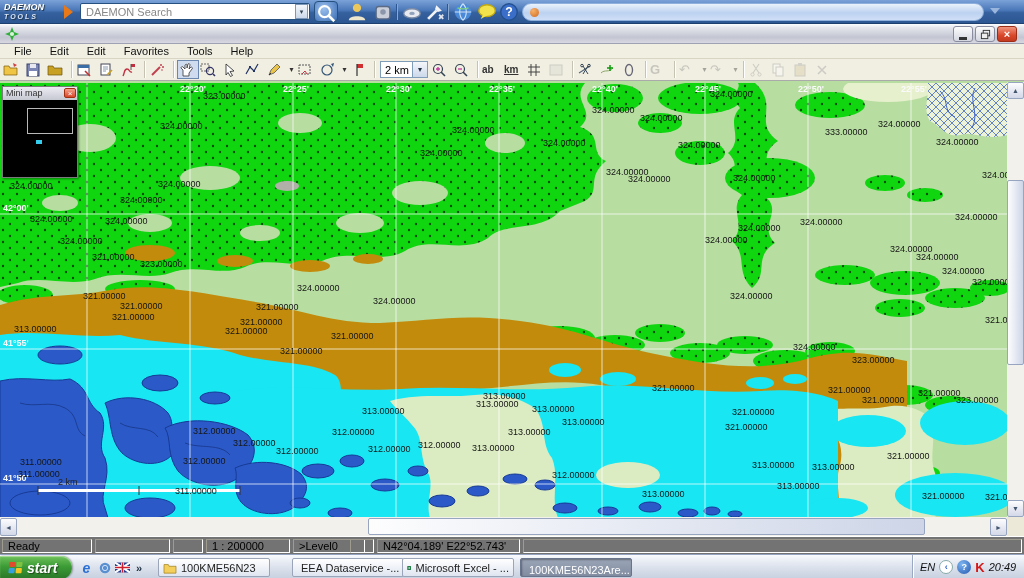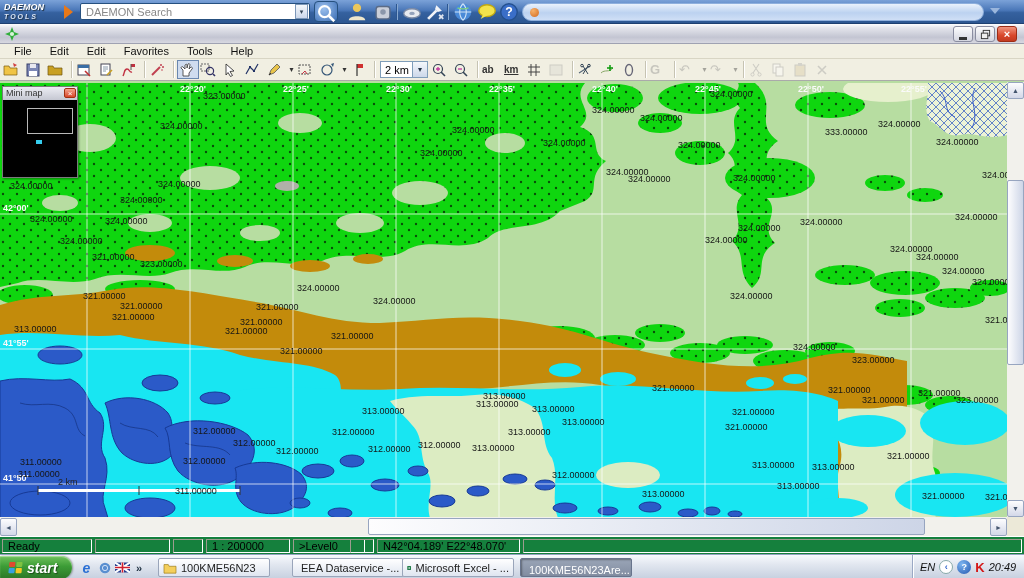--- a/index.html
+++ b/index.html
@@ -85,21 +85,21 @@
   .sb{background:#f2f1ec;}
   #vscroll{left:1007px;top:82px;width:17px;height:435px;}
   #hscroll{left:0;top:517px;width:1007px;height:19px;}
   .sbtn{position:absolute;width:17px;height:17px;background:linear-gradient(180deg,#fdfdfe,#d3d8e8);
     border:1px solid #97a5c0;border-radius:2px;font-size:7px;color:#44556e;
     display:flex;align-items:center;justify-content:center;}
   .sthumb{position:absolute;background:linear-gradient(90deg,#fdfdfe,#cdd5e7);border:1px solid #97a5c0;border-radius:2px;}
   #corner{left:1007px;top:517px;width:17px;height:19px;background:#ece9d8;}
 
   
-  #statusbar{left:0;top:536px;width:1024px;height:18px;background:#15803d;border-top:1px solid #fff;padding-left:47px;}
+  #statusbar{left:0;top:536px;width:1024px;height:18px;background:#737373;border-top:1px solid #fff;padding-left:47px;}
   .sp{position:absolute;top:2px;height:14px;border:1px solid;border-color:#9d9c8f #fff #fff #9d9c8f;
     font-size:11px;color:#000;padding:0 5px;line-height:13px;white-space:nowrap;overflow:hidden;}
 
   
   #taskbar{left:0;top:554px;width:1024px;height:24px;
     background:linear-gradient(180deg,#f8fafd 0%,#e2e7f0 40%,#c8d1e0 100%);border-top:1px solid #93a3c0;}
   #startbtn{left:0;top:1px;width:72px;height:23px;border-radius:0 11px 11px 0;
     background:linear-gradient(180deg,#70c25c,#3c9c36 45%,#2e7d2a 90%);
     box-shadow:inset 0 1px 1px #a8dc9a, 1px 0 2px rgba(0,0,0,.35);
     color:#fff;font-weight:bold;font-style:italic;font-size:14px;
@@ -703,21 +703,21 @@
 </div>
 <div id="corner" class="abs"></div>
 
 <div id="statusbar" class="abs">
   <div class="sp" style="left:2px;width:90px">Ready</div>
   <div class="sp" style="left:95px;width:75px"></div>
   <div class="sp" style="left:173px;width:30px"></div>
   <div class="sp" style="left:206px;width:84px">1 : 200000</div>
   <div class="sp" style="left:293px;width:72px">&gt;Level0</div>
   <div class="sp" style="left:350px;width:24px"></div>
-  <div class="sp" style="left:377px;width:143px">N42°04.189' E22°48.070'</div>
+  <div class="sp" style="left:377px;width:143px">N42°04.189' E22°52.743'</div>
   <div class="sp" style="left:523px;width:499px"></div>
 </div>
 
 <div id="taskbar" class="abs">
   <div id="startbtn" class="abs">
     <svg width="15" height="15" viewBox="0 0 16 16" style="transform:skewX(-6deg)">
       <rect x="1" y="2" width="6.4" height="5.4" rx="1" fill="#e04a2f"></rect>
         <rect x="8.6" y="2" width="6.4" height="5.4" rx="1" fill="#7fc241"></rect>
       <rect x="1" y="8.6" width="6.4" height="5.4" rx="1" fill="#38a0e0"></rect>
         <rect x="8.6" y="8.6" width="6.4" height="5.4" rx="1" fill="#f2c723"></rect>

